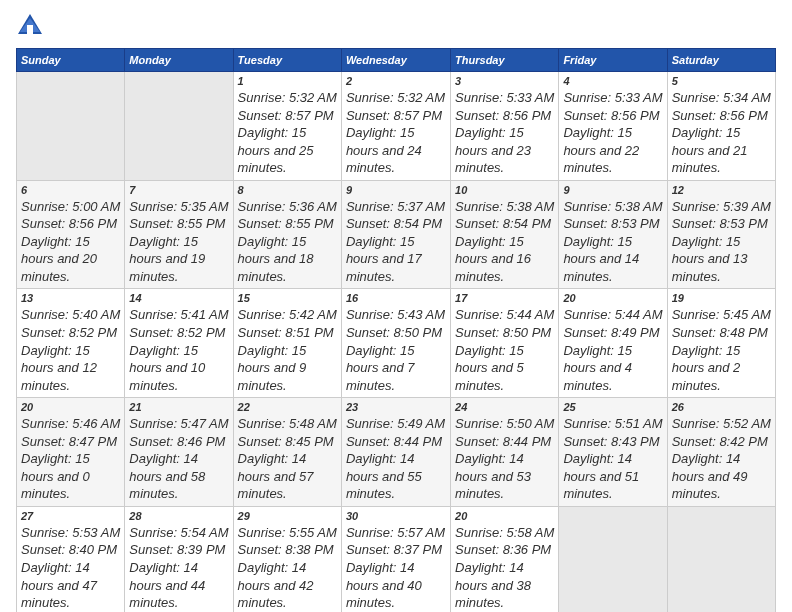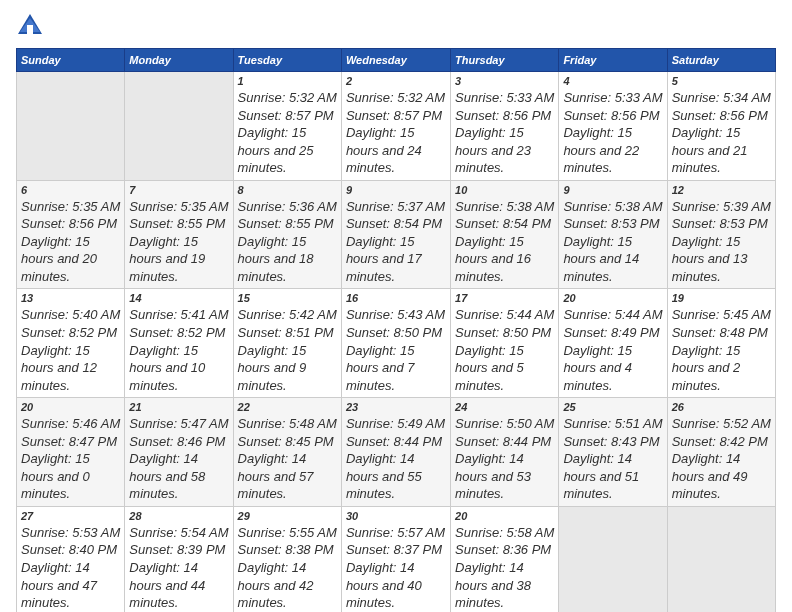--- a/index.html
+++ b/index.html
@@ -170,21 +170,21 @@
             <span class="day-num">5</span>
             <div class="day-info">Sunrise: 5:34 AM
 Sunset: 8:56 PM
 Daylight: 15 hours
 and 21 minutes.</div>
           </td>
         </tr>
         <tr>
           <td>
             <span class="day-num">6</span>
-            <div class="day-info">Sunrise: 5:35 AM
+            <div class="day-info">Sunrise: 5:00 AM
 Sunset: 8:56 PM
 Daylight: 15 hours
 and 20 minutes.</div>
           </td>
           <td>
             <span class="day-num">7</span>
             <div class="day-info">Sunrise: 5:35 AM
 Sunset: 8:55 PM
 Daylight: 15 hours
 and 19 minutes.</div>

